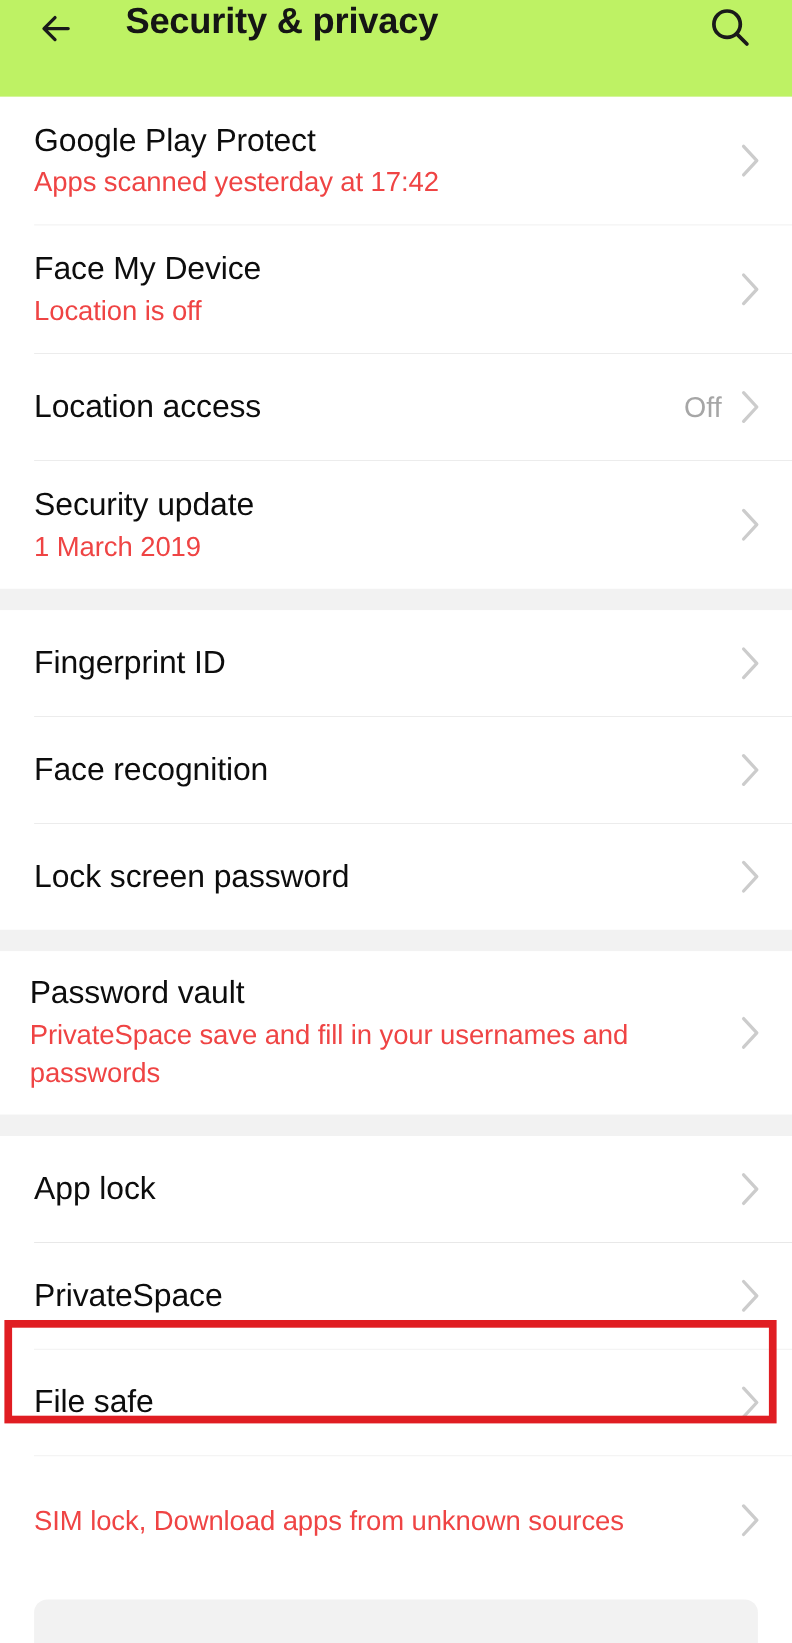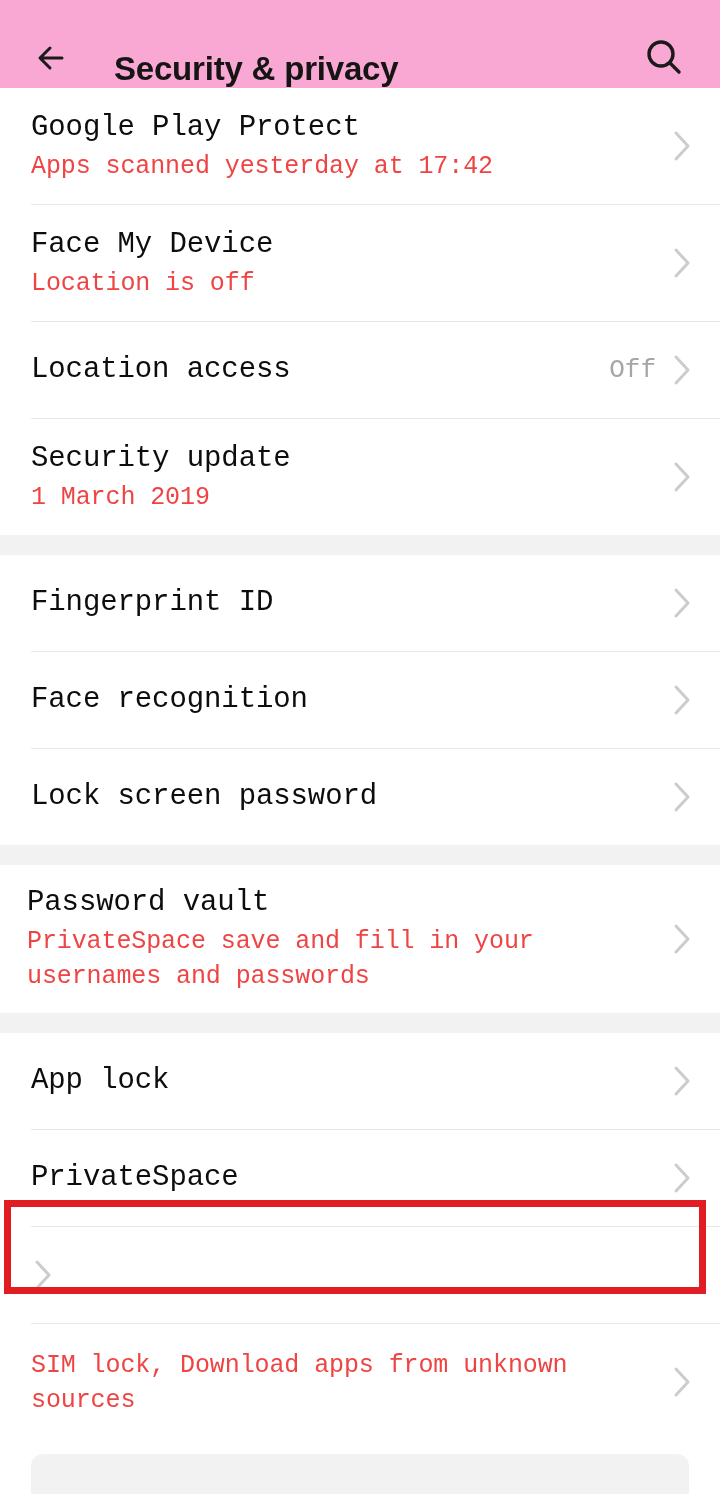--- a/index.html
+++ b/index.html
@@ -19,23 +19,23 @@
     width: 720px;
     height: 1494px;
     background: #ffffff;
     overflow: hidden;
   }
 
   
   .appbar {
     position: relative;
     height: 88px;
-    background: #f9a8d4;
-    display: flex;
-    align-items: flex-end;
+    background: #bef264;
+    display: flex;
+    align-items: flex-start;
     box-sizing: border-box;
     padding: 0 28px 0 30px;
   }
   .appbar-back {
     width: 56px;
     height: 56px;
     display: flex;
     align-items: center;
     justify-content: flex-start;
     cursor: pointer;
@@ -56,21 +56,20 @@
     display: flex;
     align-items: center;
     justify-content: center;
     cursor: pointer;
     flex: 0 0 auto;
   }
 
   
   .section {
     background: #ffffff;
-    font-family: Liberation Mono, monospace;
   }
   .section-gap {
     height: 20px;
     background: #f2f2f2;
   }
   .row {
     position: relative;
     display: flex;
     align-items: center;
     background: #ffffff;
@@ -306,20 +305,23 @@
       </div>
       <div class="chevron">
         <svg width="20" height="34" viewBox="0 0 20 34" aria-hidden="true">
           <path d="M4 4 L16 17 L4 30" fill="none" stroke="#cccccc" stroke-width="3" stroke-linecap="round" stroke-linejoin="round"></path>
         </svg>
       </div>
     </div>
     <div class="divider"></div>
 
     <div class="row">
+      <div class="row-texts">
+        <div class="row-title">File safe</div>
+      </div>
       <div class="chevron">
         <svg width="20" height="34" viewBox="0 0 20 34" aria-hidden="true">
           <path d="M4 4 L16 17 L4 30" fill="none" stroke="#cccccc" stroke-width="3" stroke-linecap="round" stroke-linejoin="round"></path>
         </svg>
       </div>
     </div>
     <div class="divider"></div>
 
     <div class="row two-line">
       <div class="row-texts">

